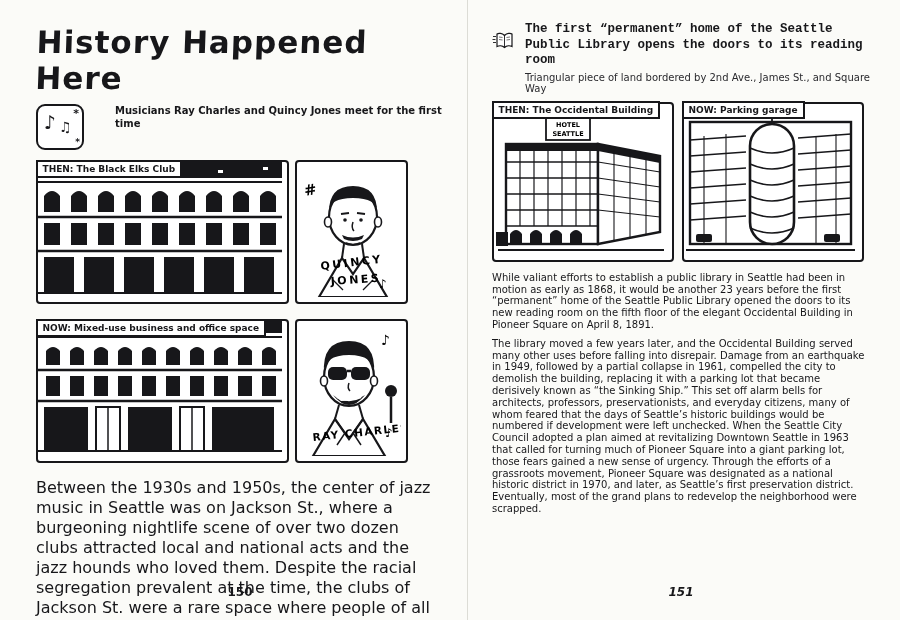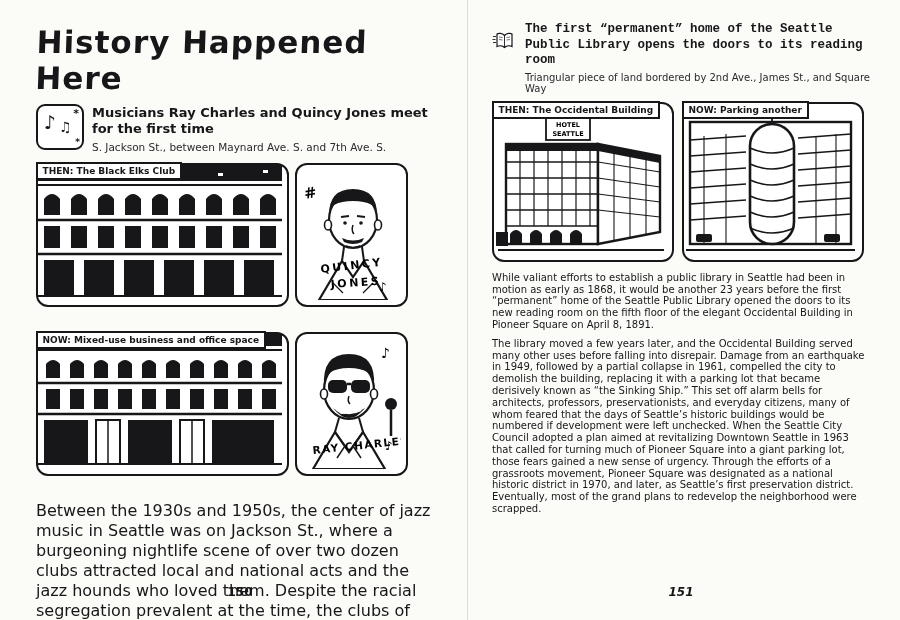--- a/index.html
+++ b/index.html
@@ -20,26 +20,26 @@
   .header-row{display:flex;align-items:flex-start;gap:8px;margin-bottom:10px;}
   .icon-box{
     width:44px;height:42px;border:2.5px solid #17171a;border-radius:9px;
     position:relative;flex:0 0 auto;background:#fff;
   }
   .icon-box .n1{position:absolute;left:6px;top:5px;font-size:19px;font-weight:700;}
   .icon-box .n2{position:absolute;left:21px;top:13px;font-size:14px;font-weight:700;}
   .icon-box .sp1{position:absolute;right:3px;top:1px;font-size:11px;font-weight:900;}
   .icon-box .sp2{position:absolute;right:2px;bottom:1px;font-size:9px;font-weight:900;}
   .head-text{padding-top:1px;}
-  .head-main{font-size:13px;font-weight:700;line-height:1.25;}
+  .head-main{font-size:10px;font-weight:700;line-height:1.25;margin-left:23px;}
   .head-loc{font-size:10.5px;margin-top:3px;color:#2a2a2e;}
 
-  .panel-row{display:flex;gap:6px;margin-bottom:25px;}
+  .panel-row{display:flex;gap:6px;margin-bottom:15px;}
   .panel{
-    border:2.5px solid #17171a;background:#fff;position:relative;border-radius:12px;
+    border:2.5px solid #17171a;background:#fff;position:relative;border-radius:4px;
   }
   .panel-wide{width:249px;height:140px;}
   .panel-portrait{width:109px;height:140px;}
   .panel-half{width:178px;height:156px;}
   .panel-label{
     position:absolute;top:-2.5px;left:-2.5px;background:#fff;border:2px solid #17171a;
     font-size:9px;font-weight:700;padding:2px 5px;white-space:nowrap;z-index:3;
   }
   .panel svg{display:block;}
 
@@ -65,21 +65,20 @@
 
   <div class="header-row">
     <div class="icon-box">
       <span class="n1">♪</span>
       <span class="n2">♫</span>
       <span class="sp1">*</span>
       <span class="sp2">*</span>
     </div>
     <div class="head-text">
       <div class="head-main">Musicians Ray Charles and Quincy Jones meet for the first time</div>
-      <div class="head-loc">S. Jackson St., between Maynard Ave. S. and 7th Ave. S.</div>
     </div>
   </div>
 
   <div class="panel-row">
     <div class="panel panel-wide">
       <div class="panel-label">THEN: The Black Elks Club</div>
       <svg viewBox="0 0 244 135" width="244" height="135">
         <rect x="0" y="0" width="244" height="16" fill="#17171a"></rect>
         <rect x="10" y="4" width="5" height="3" fill="#fff"></rect>
           <rect x="60" y="7" width="5" height="3" fill="#fff"></rect>
@@ -275,21 +274,21 @@
         <line x1="120" y1="46" x2="120" y2="137" stroke="#17171a" stroke-width="1.1"></line>
         <line x1="136" y1="49" x2="136" y2="134" stroke="#17171a" stroke-width="1.1"></line>
         <line x1="152" y1="52" x2="152" y2="131" stroke="#17171a" stroke-width="1.1"></line>
         <line x1="4" y1="146" x2="170" y2="146" stroke="#17171a" stroke-width="2"></line>
 
         <rect x="2" y="128" width="12" height="14" fill="#17171a"></rect>
       </svg>
     </div>
 
     <div class="panel panel-half">
-      <div class="panel-label">NOW: Parking another</div>
+      <div class="panel-label">NOW: Parking garage</div>
       <svg viewBox="0 0 173 151" width="173" height="151">
         <rect x="6" y="18" width="161" height="122" fill="#fff" stroke="#17171a" stroke-width="2.4"></rect>
 
         <line x1="6" y1="36" x2="62" y2="32" stroke="#17171a" stroke-width="1.6"></line>
         <line x1="6" y1="52" x2="62" y2="48" stroke="#17171a" stroke-width="1.6"></line>
         <line x1="6" y1="68" x2="62" y2="64" stroke="#17171a" stroke-width="1.6"></line>
         <line x1="6" y1="84" x2="62" y2="80" stroke="#17171a" stroke-width="1.6"></line>
         <line x1="6" y1="100" x2="62" y2="96" stroke="#17171a" stroke-width="1.6"></line>
         <line x1="6" y1="116" x2="62" y2="112" stroke="#17171a" stroke-width="1.6"></line>
         <line x1="20" y1="32" x2="20" y2="140" stroke="#17171a" stroke-width="1.1"></line>

